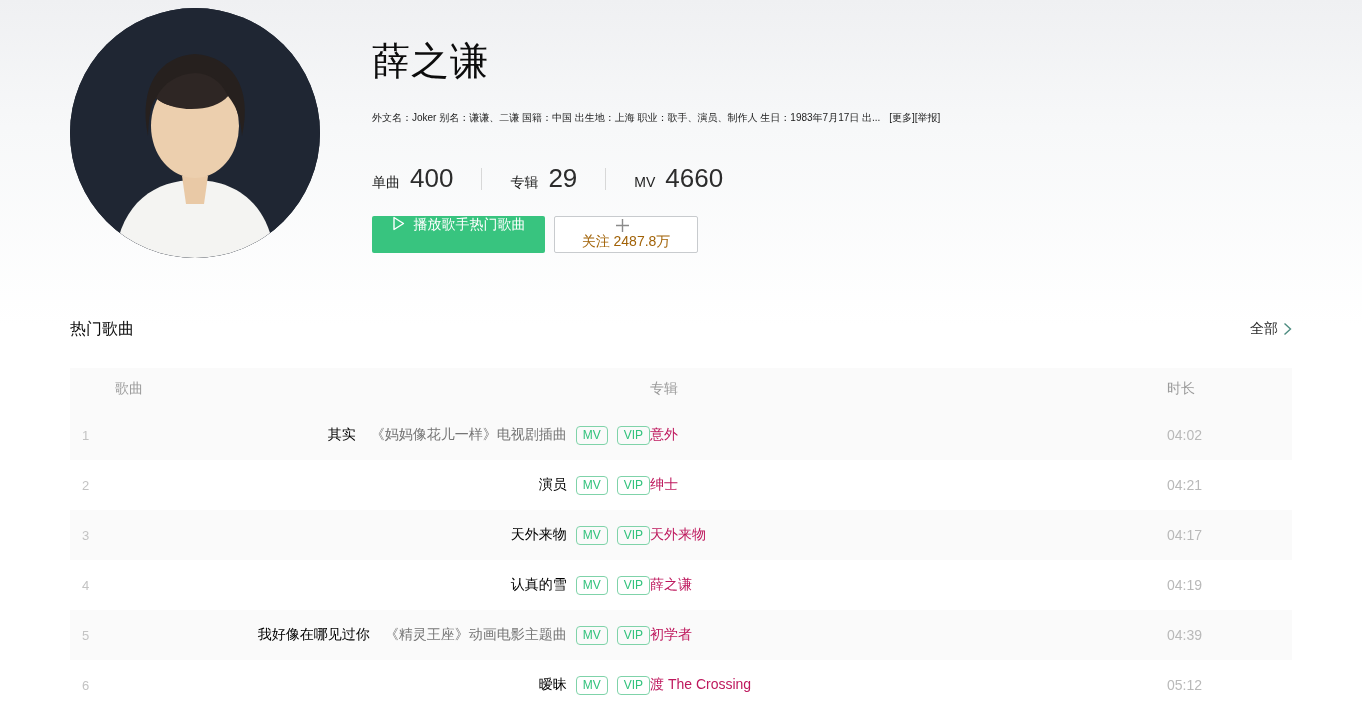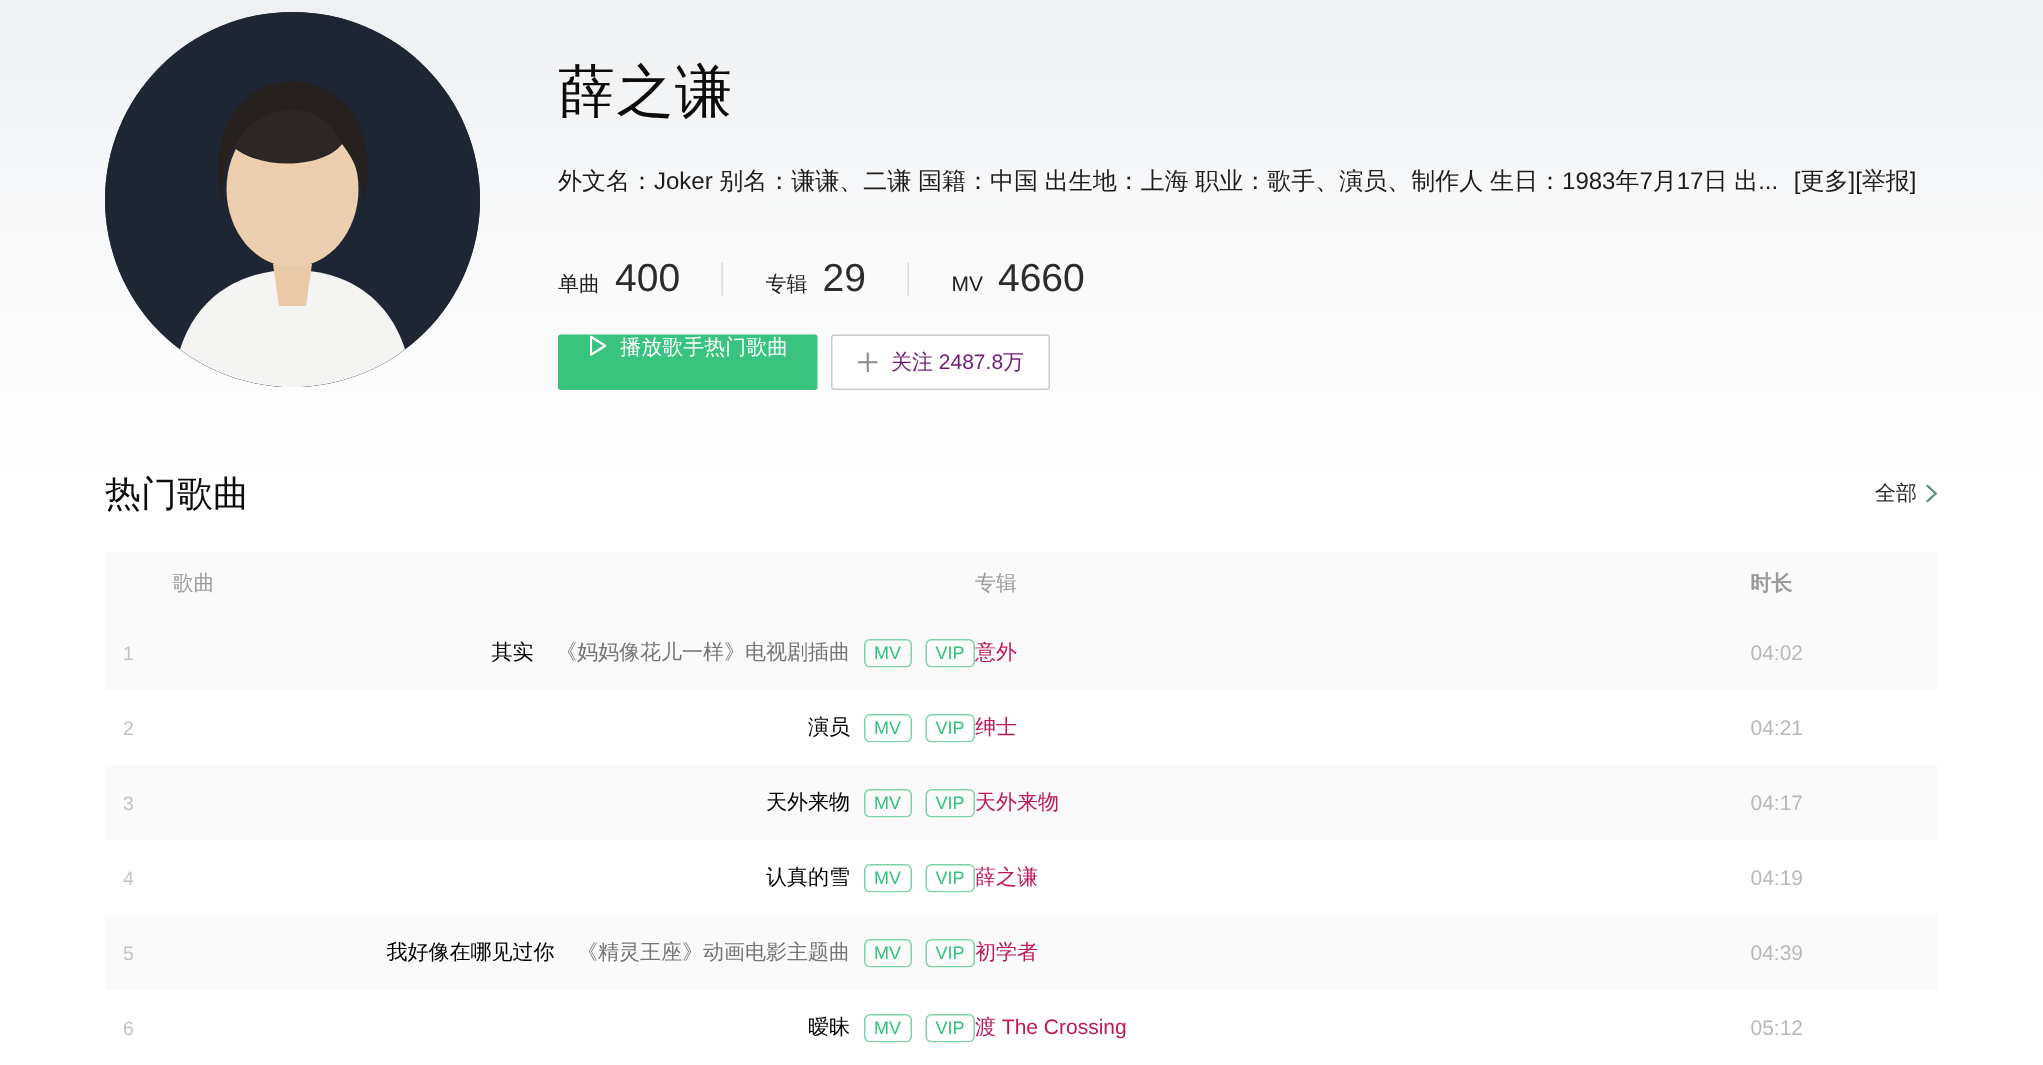--- a/index.html
+++ b/index.html
@@ -12,63 +12,63 @@
 
   
   .artist-header { position:relative; height:300px; }
   .avatar {
     position:absolute; left:70px; top:8px; width:250px; height:250px;
     border-radius:50%; overflow:hidden; background:#1f2633; cursor:pointer;
   }
   .avatar svg { display:block; width:100%; height:100%; }
   .artist-meta { position:absolute; left:372px; top:36px; }
   .artist-name { font-size:38px; font-weight:500; color:#0c0c0c; letter-spacing:1px; }
-  .artist-info { margin-top:24px; font-size:16px; color:#1c1c1c;text-align:right; }
+  .artist-info { margin-top:24px; font-size:10px; color:#1c1c1c;text-align:right; }
   .artist-info .info-link { margin-left:6px; cursor:pointer; color:#1c1c1c; }
   .stats-row { margin-top:38px; display:flex; align-items:center; }
   .stat-item { display:flex; align-items:baseline; }
   .stat-label { font-size:14px; color:#222; margin-right:10px; }
   .stat-value { font-size:26px; color:#2c2c2c; font-weight:400; }
   .stat-sep { width:1px; height:22px; background:#d8d8d8; margin:0 28px; align-self:center; }
   .action-row { margin-top:22px; display:flex; align-items:center; }
   .btn-play {
     display:flex; align-items:flex-start; justify-content:center;
     width:173px; height:37px; background:#38c47f; border:none; border-radius:2px;
     color:#fff; font-size:14px; cursor:pointer; font-family:inherit;
   }
   .btn-play svg { margin-right:9px; }
   .btn-follow {
     display:flex; align-items:center; justify-content:center;
     min-width:144px; height:37px; margin-left:9px; padding:0 16px;
     background:#fff; border:1px solid #c8cbce; border-radius:2px;
-    color:#701a75; font-size:14px; cursor:pointer; font-family:inherit;
+    color:#a16207; font-size:14px; cursor:pointer; font-family:inherit;flex-direction:column;
   }
   .btn-follow svg { margin-right:8px; }
 
   
   .section { padding:0 70px; }
   .section-head { display:flex; align-items:center; justify-content:space-between; margin-top:8px; height:42px; }
-  .section-title { font-size:24px; color:#0c0c0c; font-weight:500; }
+  .section-title { font-size:16px; color:#0c0c0c; font-weight:500; }
   .all-link { display:flex; align-items:center; font-size:14px; color:#2a2a2a; cursor:pointer; }
   .all-link svg { margin-left:5px; }
 
   .song-table { margin-top:18px; }
   .table-header, .song-row { display:flex; align-items:center; }
   .table-header { height:42px; background:#fafafa; color:#9b9b9b; font-size:14px; }
   .song-row { height:50px; font-size:14px; cursor:pointer; }
   .song-row:nth-child(odd) { background:#fafafa; }
   .song-row:nth-child(even) { background:#ffffff; }
 
   .col-index { width:45px; padding-left:12px; color:#c3c3c3; font-size:13px; }
   .col-song { width:535px; display:flex; align-items:center; white-space:nowrap; overflow:hidden;justify-content:flex-end; }
   .col-album { flex:1; color:#111; }
   .col-duration { width:125px; padding-right:45px; color:#b9b9b9; }
   .th-song { width:535px; }
   .th-album { flex:1; }
-  .th-duration { width:125px; padding-right:45px;font-weight:bold; }
+  .th-duration { width:125px; padding-right:45px; }
 
   .song-name { color:#000; }
   .song-subtitle { color:#757575; margin-left:15px; }
   .song-subtitle:empty { display:none; }
   .album-link { color:#be185d;margin-top:37px; }
   .badge {
     display:inline-flex; align-items:center; justify-content:center;
     height:19px; padding:0 6px; margin-left:9px;
     border:1px solid #7fd3a9; border-radius:4px;
     color:#31c27c; font-size:12px; line-height:1;

